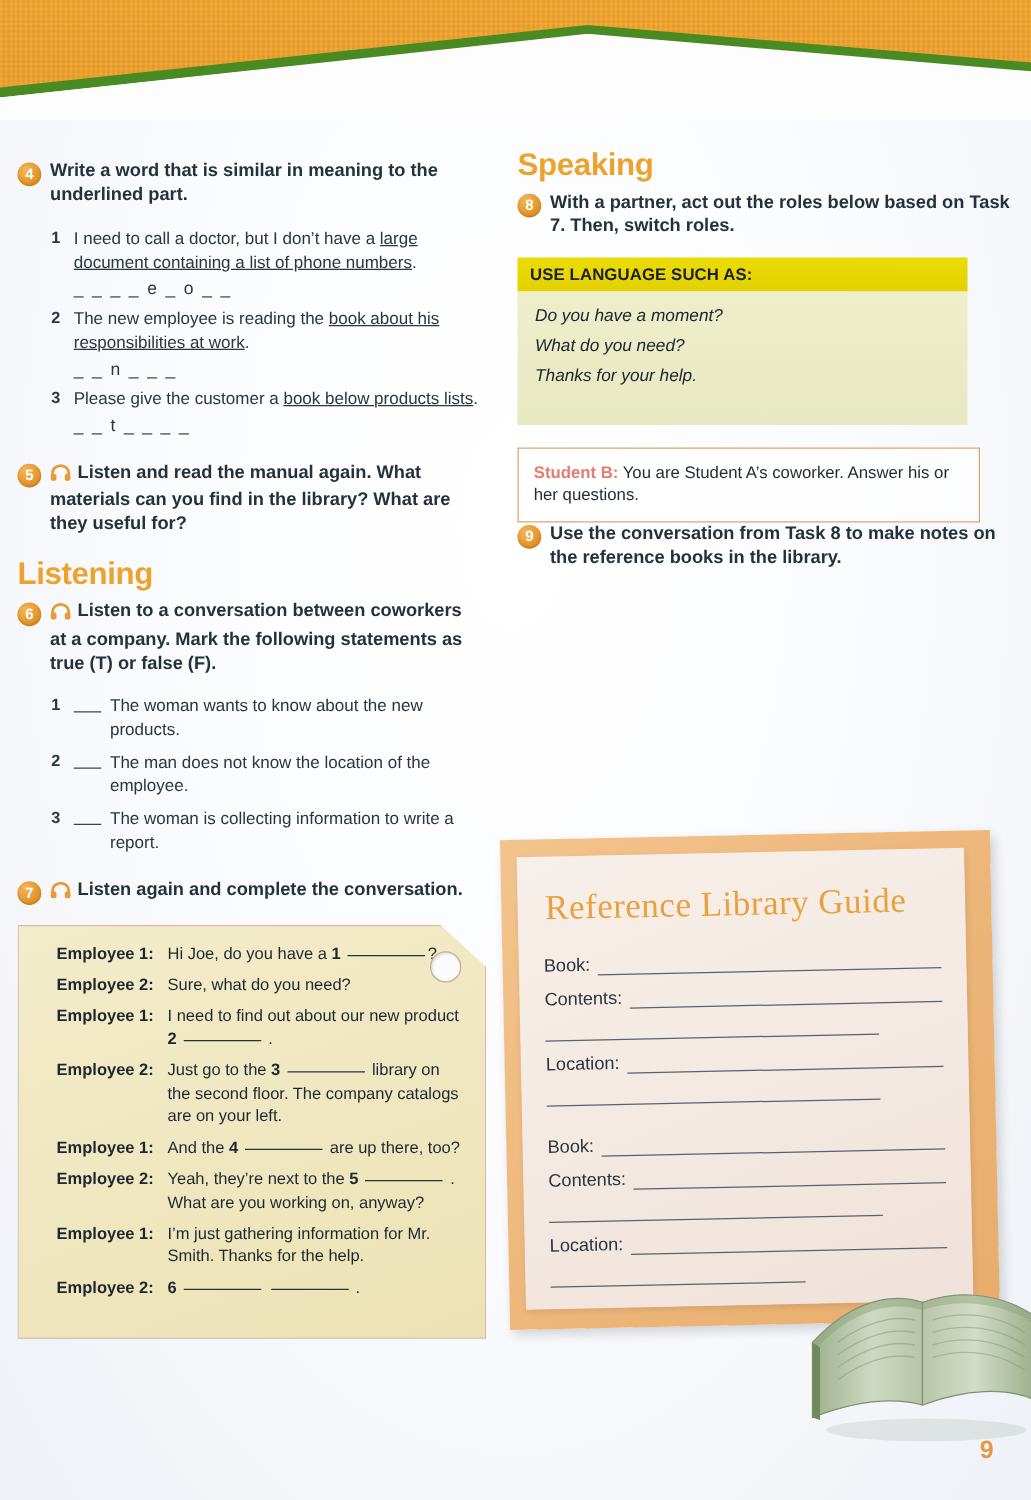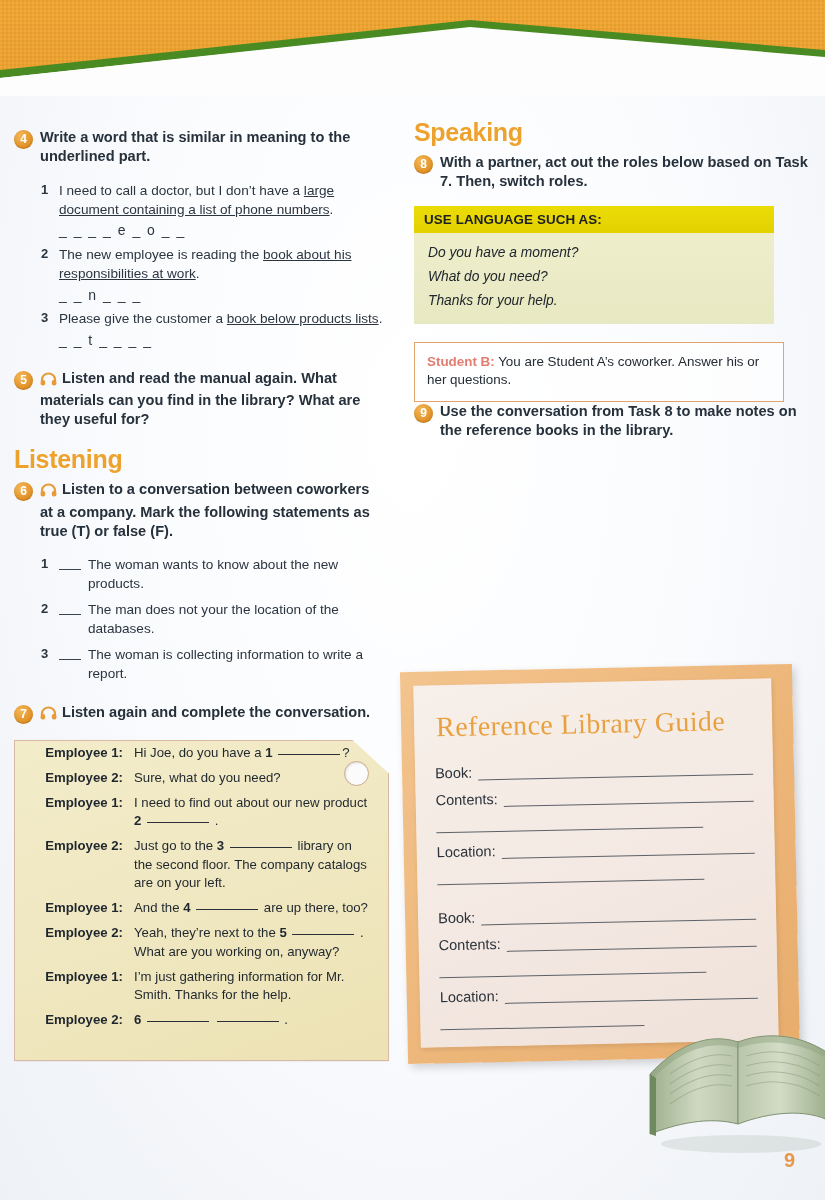--- a/index.html
+++ b/index.html
@@ -166,21 +166,21 @@
   
   .tag-wrap {
     position: relative;
     margin-top: 8px;
     width: 375px;
   }
   .tag {
     position: relative;
     background: linear-gradient(160deg, #f3ecc9 0%, #f0e8c2 45%, #ece2b4 100%);
     border: 1.5px solid #d9b9a3;
-    padding: 3px 16px 24px 16px;
+    padding: 13px 16px 24px 16px;
     clip-path: polygon(0 0, 338px 0, 375px 34px, 375px 100%, 0 100%);
     box-shadow: 2px 3px 6px rgba(0,0,0,0.12);
   }
   .tag-hole {
     position: absolute;
     right: 19px; top: 20px;
     width: 23px; height: 23px;
     border-radius: 50%;
     background: #fbfbfc;
     border: 1.5px solid #c9ab8f;
@@ -220,21 +220,21 @@
     color: #1c1f24;
     font-size: 13.4px;
     font-weight: bold;
     letter-spacing: 0.1px;
     padding: 6px 10px 6px 10px;
     position: relative;
     z-index: 2;
   }
   .lang-body {
     background: linear-gradient(180deg, #eeeecb 0%, #eaebc6 60%, #e7e9c2 100%);
-    padding: 12px 14px 16px 14px;
+    padding: 12px 14px 32px 14px;
     position: relative;
     z-index: 1;
   }
   .lang-line {
     font-style: italic;
     font-size: 13.8px;
     color: #20262d;
     margin-bottom: 9px;
   }
   .lang-line:last-child { margin-bottom: 0; }
@@ -419,21 +419,21 @@
 
     <div class="items" style="margin-top:10px;">
       <div class="tf-line">
         <div class="tf-num">1</div>
         <div class="tf-blank"></div>
         <div class="tf-text">The woman wants to know about the new products.</div>
       </div>
       <div class="tf-line">
         <div class="tf-num">2</div>
         <div class="tf-blank"></div>
-        <div class="tf-text">The man does not your the location of the databases.</div>
+        <div class="tf-text">The man does not know the location of the employee.</div>
       </div>
       <div class="tf-line">
         <div class="tf-num">3</div>
         <div class="tf-blank"></div>
         <div class="tf-text">The woman is collecting information to write a report.</div>
       </div>
     </div>
 
     <div class="task" style="margin-top:20px;">
       <div class="badge">7</div>

